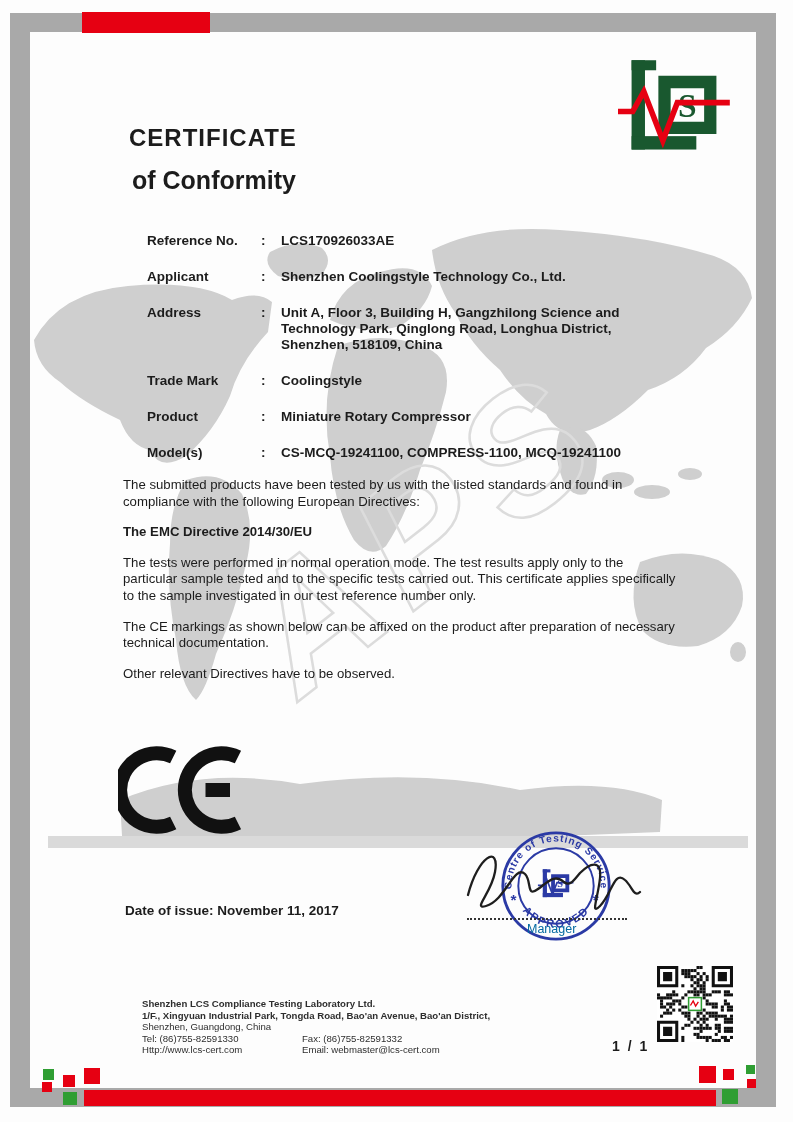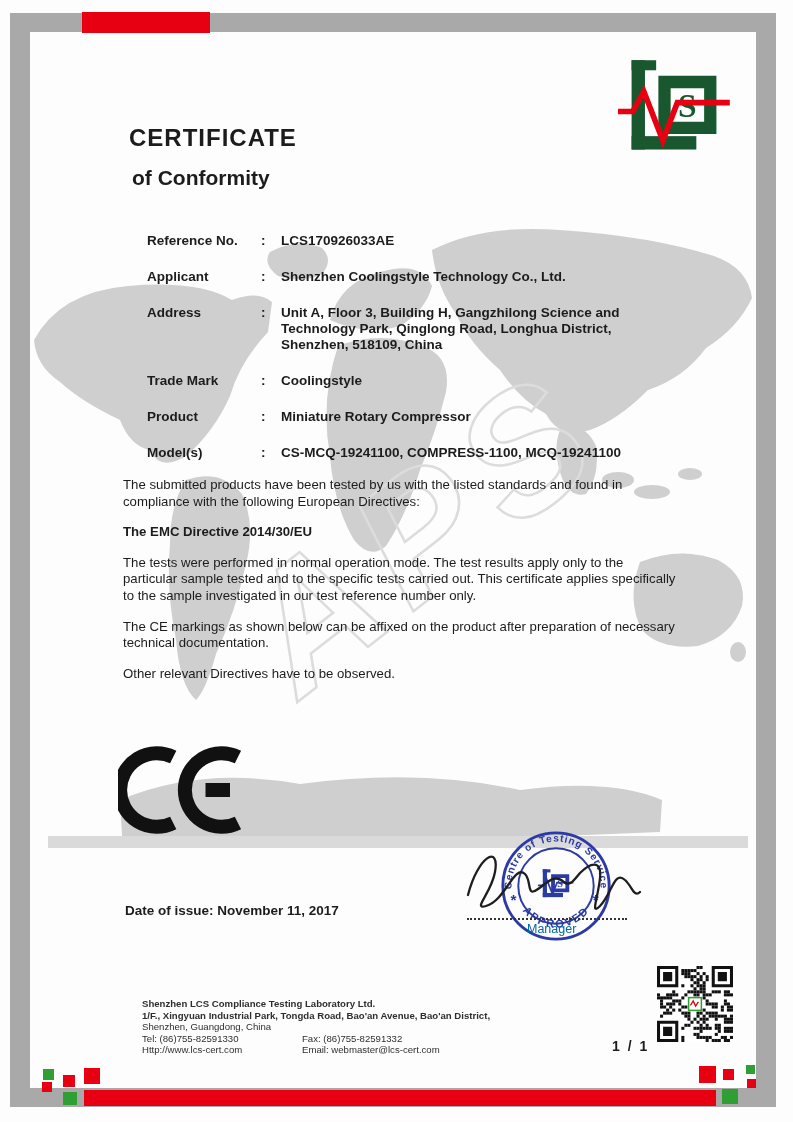--- a/index.html
+++ b/index.html
@@ -11,21 +11,21 @@
   
   .frame-top   {left:10px;top:13px;width:766px;height:19px;background:#a9a9a9;z-index:3;}
   .frame-left  {left:10px;top:13px;width:20px;height:1094px;background:#a9a9a9;z-index:3;}
   .frame-right {left:756px;top:13px;width:20px;height:1094px;background:#a9a9a9;z-index:3;}
   .frame-bottom{left:10px;top:1088px;width:766px;height:19px;background:#a9a9a9;z-index:3;}
   .accent-top  {left:82px;top:12px;width:128px;height:21px;background:#e60012;z-index:4;}
   .accent-bottom{left:84px;top:1090px;width:632px;height:16px;background:#e60012;z-index:4;}
   .sq{z-index:5;}
   
   .title{left:129px;top:124px;font-size:24px;font-weight:bold;letter-spacing:1px;z-index:6;}
-  .subtitle{left:132px;top:166px;font-size:21px;font-weight:bold;z-index:6;}
+  .subtitle{left:132px;top:166px;font-size:25px;font-weight:bold;z-index:6;}
   
   .fields{left:123px;top:233px;width:545px;z-index:6;}
   .field-row{display:flex;margin-bottom:20px;font-size:13.5px;font-weight:bold;line-height:16px;padding-left:24px;}
   .field-label{width:114px;flex:0 0 114px;}
   .field-colon{width:20px;flex:0 0 20px;}
   .field-value{flex:1;}
   
   .bodytext{left:123px;top:477px;width:557px;z-index:6;font-size:13.2px;line-height:16.6px;}
   .bodytext p{margin:0 0 14px 0;}
   .bold{font-weight:bold;}

